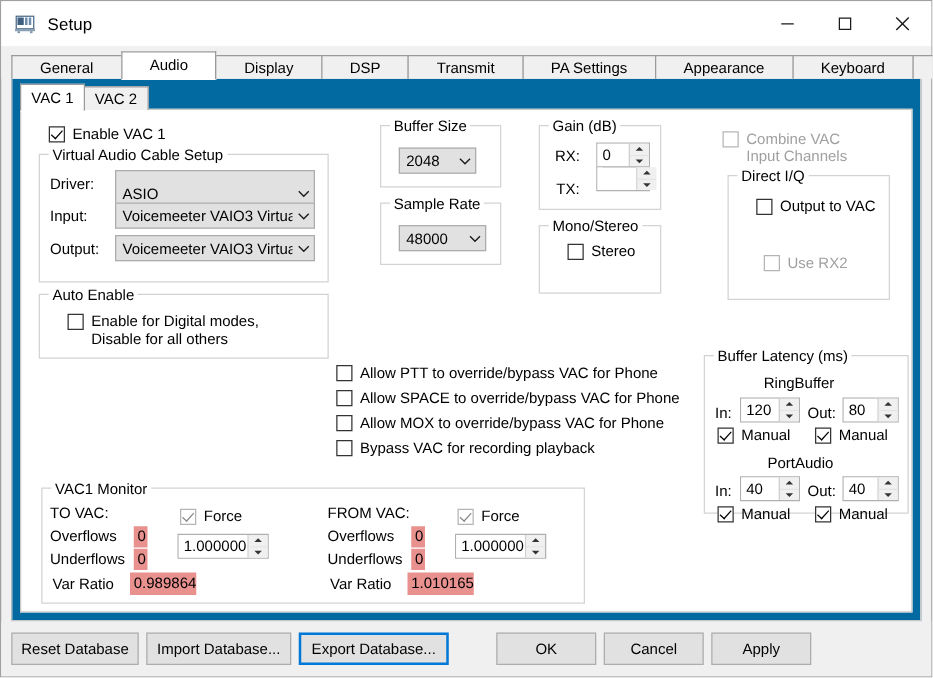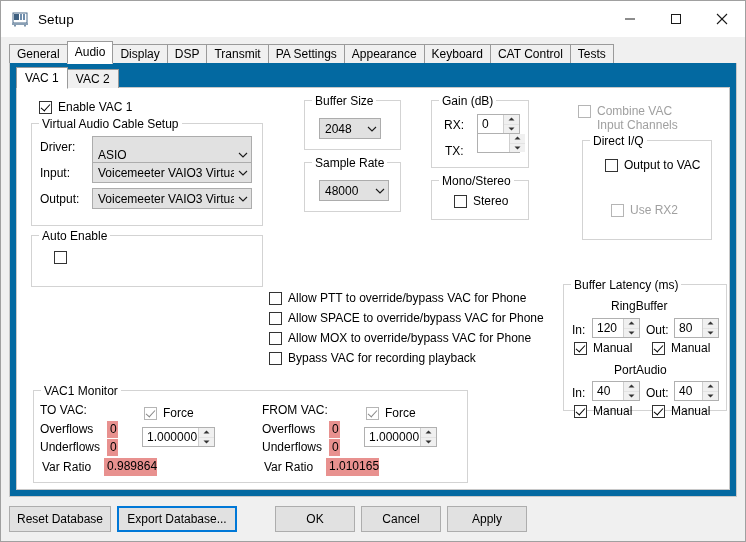--- a/index.html
+++ b/index.html
@@ -75,21 +75,21 @@
     display: flex;
     align-items: flex-end;
     height: 22px;
     position: relative;
     z-index: 3;
   }
   .tab {
     border: 1px solid #9a9a9a;
     border-bottom: none;
     background: #f0f0f0;
-    padding: 0 7px;
+    padding: 0 22px;
     height: 19px;
     line-height: 19px;
     font-size: 12px;
     margin-right: -1px;
     box-sizing: border-box;
     white-space: nowrap;
     color: #000;
   }
   .tab.active {
     background: #ffffff;
@@ -414,20 +414,21 @@
                 <polyline points="1,1 5,5 9,1" fill="none" stroke="#1a1a1a" stroke-width="1.1"></polyline>
               </svg>
           </span>
         </div>
       </div>
 
       <div class="group" style="left:14px; top:147px; width:232px; height:52px;">
         <span class="glabel">Auto Enable</span>
         <div class="cb" style="left:22px; top:14px; width:190px;">
           <span class="cbx"></span>
+          <span class="cbl wrap" style="width:165px;">Enable for Digital modes, Disable for all others</span>
         </div>
       </div>
 
       <div class="group" style="left:287px; top:12px; width:97px; height:50px;">
         <span class="glabel">Buffer Size</span>
         <div class="combo" style="left:14px; top:17px; width:62px; height:21px;">
           <span class="ctext">2048</span>
           <span class="carrow">
             <svg width="10" height="6" viewBox="0 0 10 6">
                 <polyline points="1,1 5,5 9,1" fill="none" stroke="#1a1a1a" stroke-width="1.1"></polyline>
@@ -477,21 +478,21 @@
               </div>
             <div>
                 <svg width="7" height="4" viewBox="0 0 7 4">
                   <polygon points="3.5,3.5 0.5,0.5 6.5,0.5" fill="#333"></polygon>
                 </svg>
               </div>
           </span>
         </div>
       </div>
 
-      <div class="group" style="left:414px; top:92px; width:98px; height:40px;">
+      <div class="group" style="left:414px; top:92px; width:98px; height:55px;">
         <span class="glabel">Mono/Stereo</span>
         <div class="cb" style="left:22px; top:13px;">
           <span class="cbx"></span>
           <span class="cbl">Stereo</span>
         </div>
       </div>
 
       <div class="cb" style="left:561px; top:16px; width:130px;">
         <span class="cbx dis"></span>
         <span class="cbl wrap dis" style="width:105px;">Combine VAC Input Channels</span>
@@ -676,19 +677,20 @@
               </div>
           </span>
         </div>
       </div>
 
     </div>
   </div>
 
   <div id="btnrow">
     <div class="btn" style="width:102px;">Reset Database</div>
+    <div class="btn" style="width:116px;">Import Database...</div>
     <div class="btn focus" style="width:120px;">Export Database...</div>
     <div class="btn gap" style="width:80px;">OK</div>
     <div class="btn" style="width:80px;">Cancel</div>
     <div class="btn" style="width:80px;">Apply</div>
   </div>
 
 </div>
 
 </body></html>

